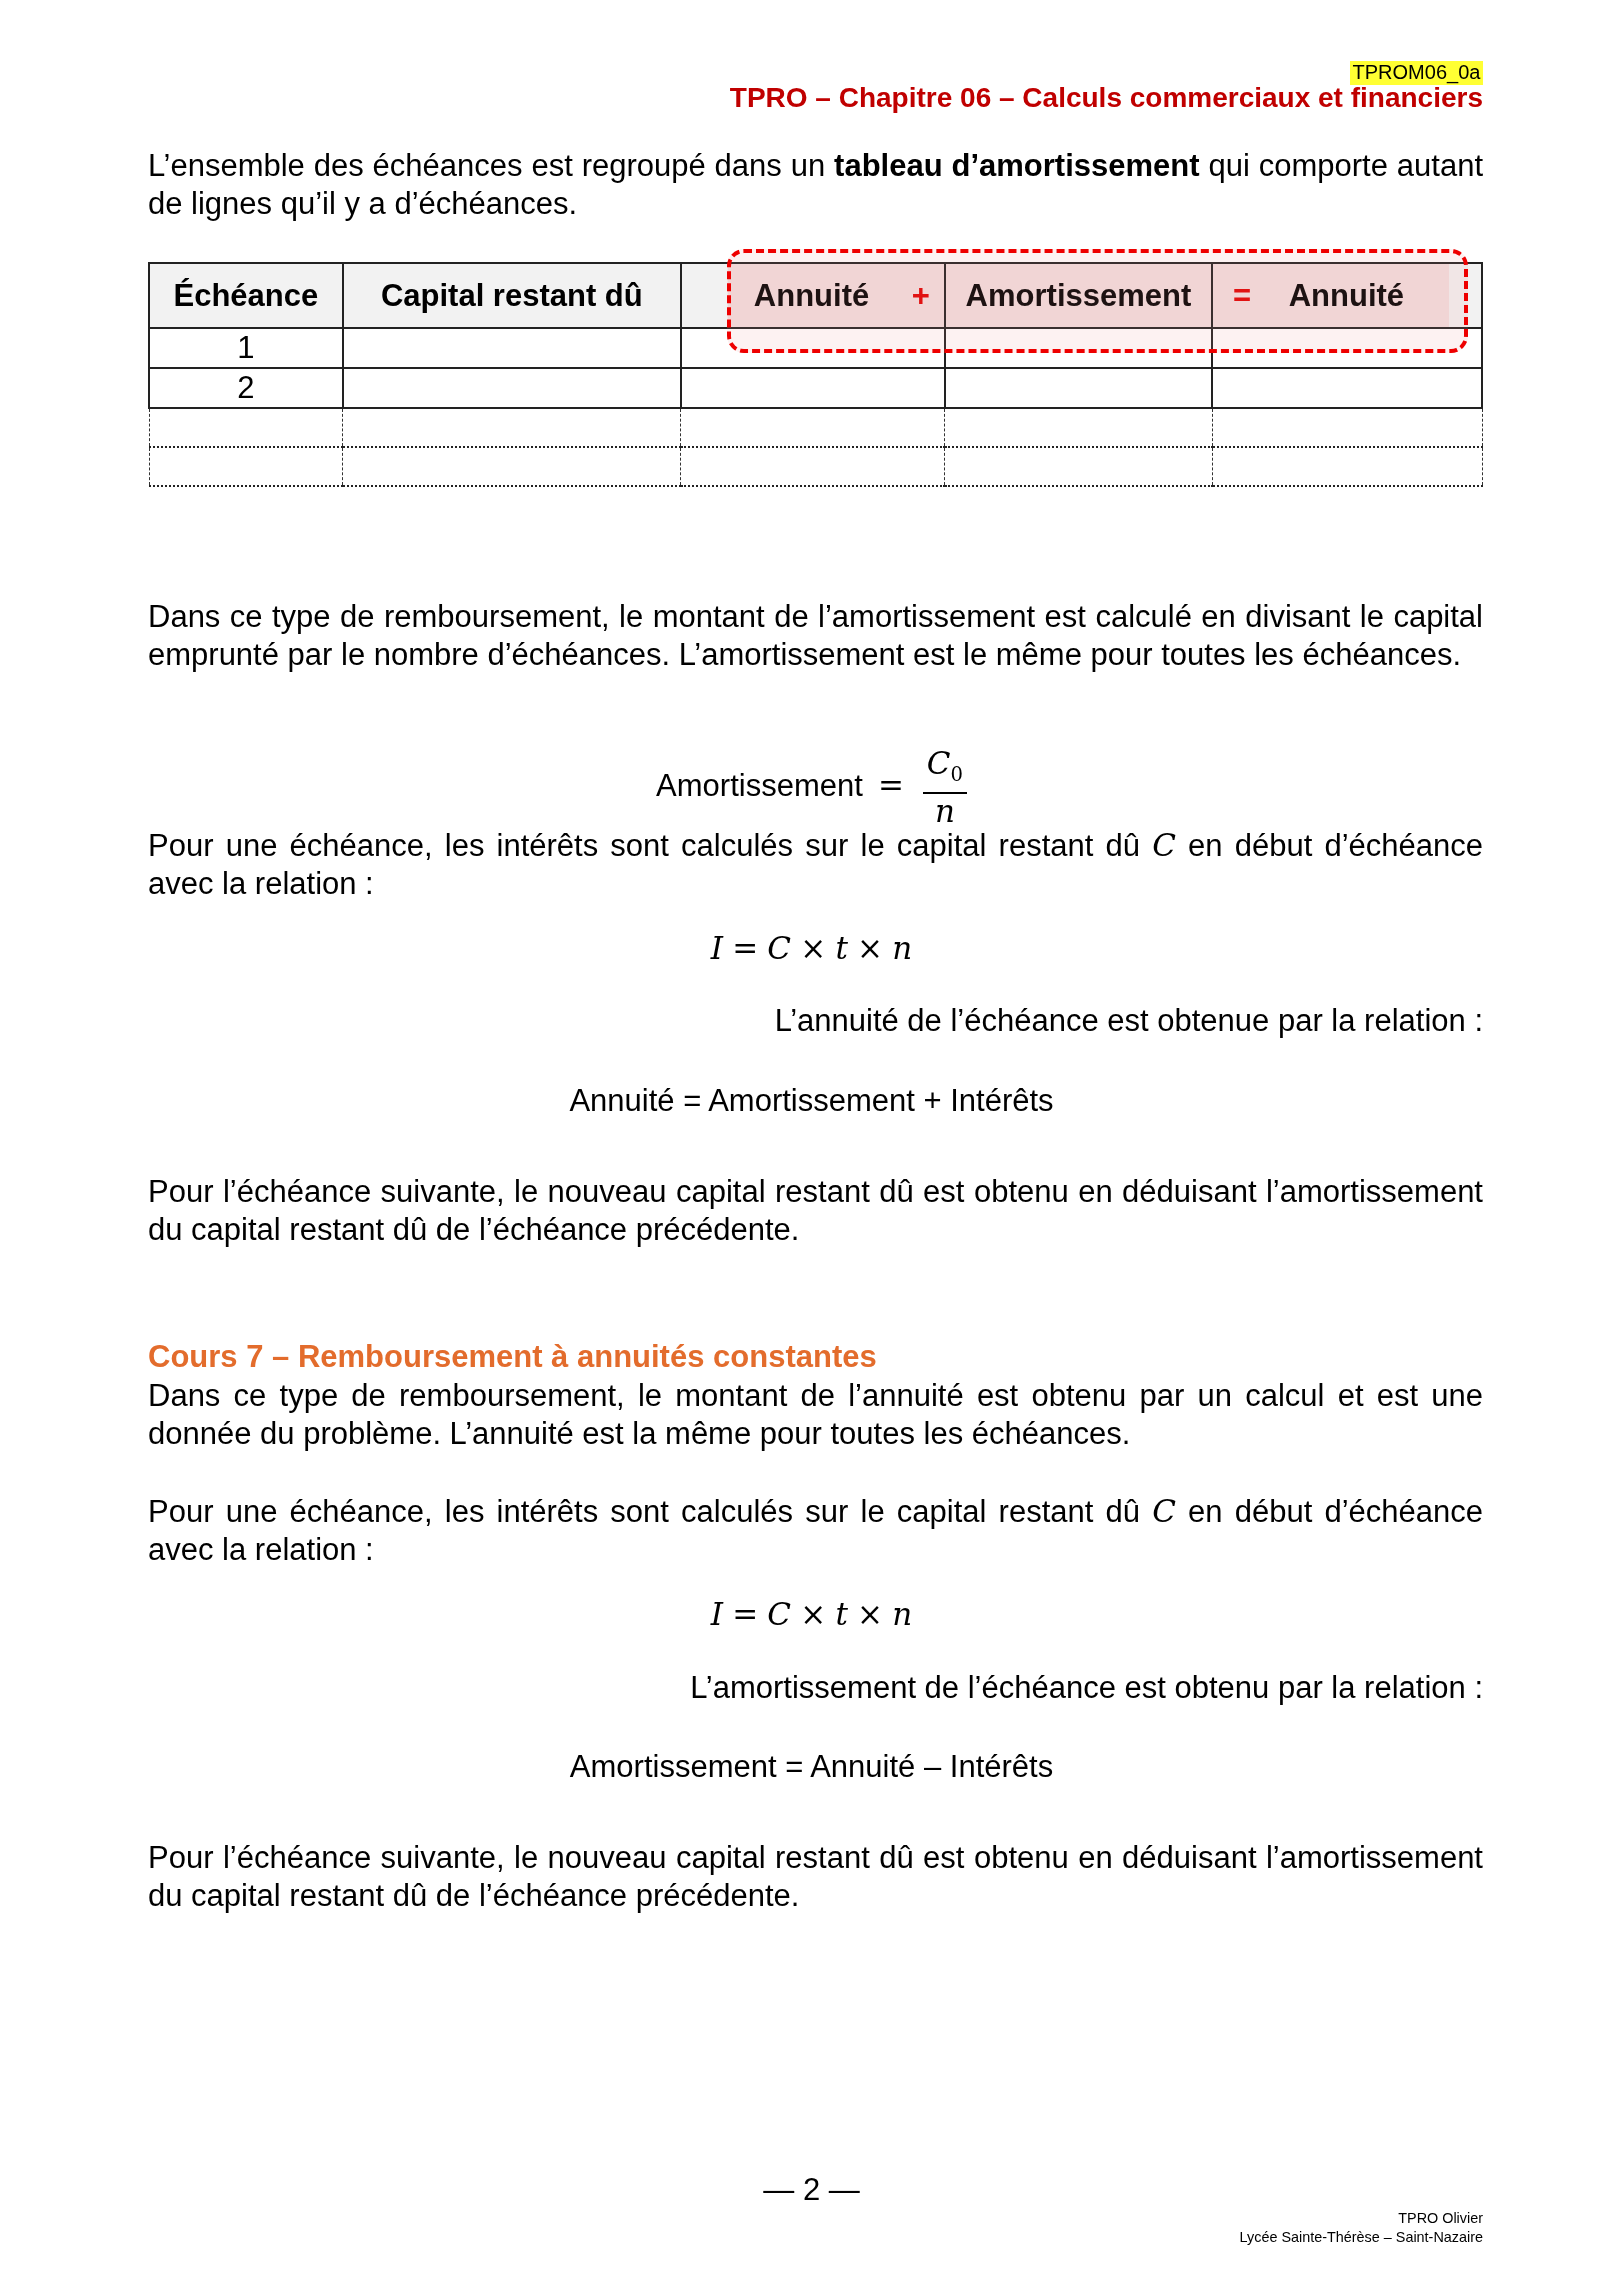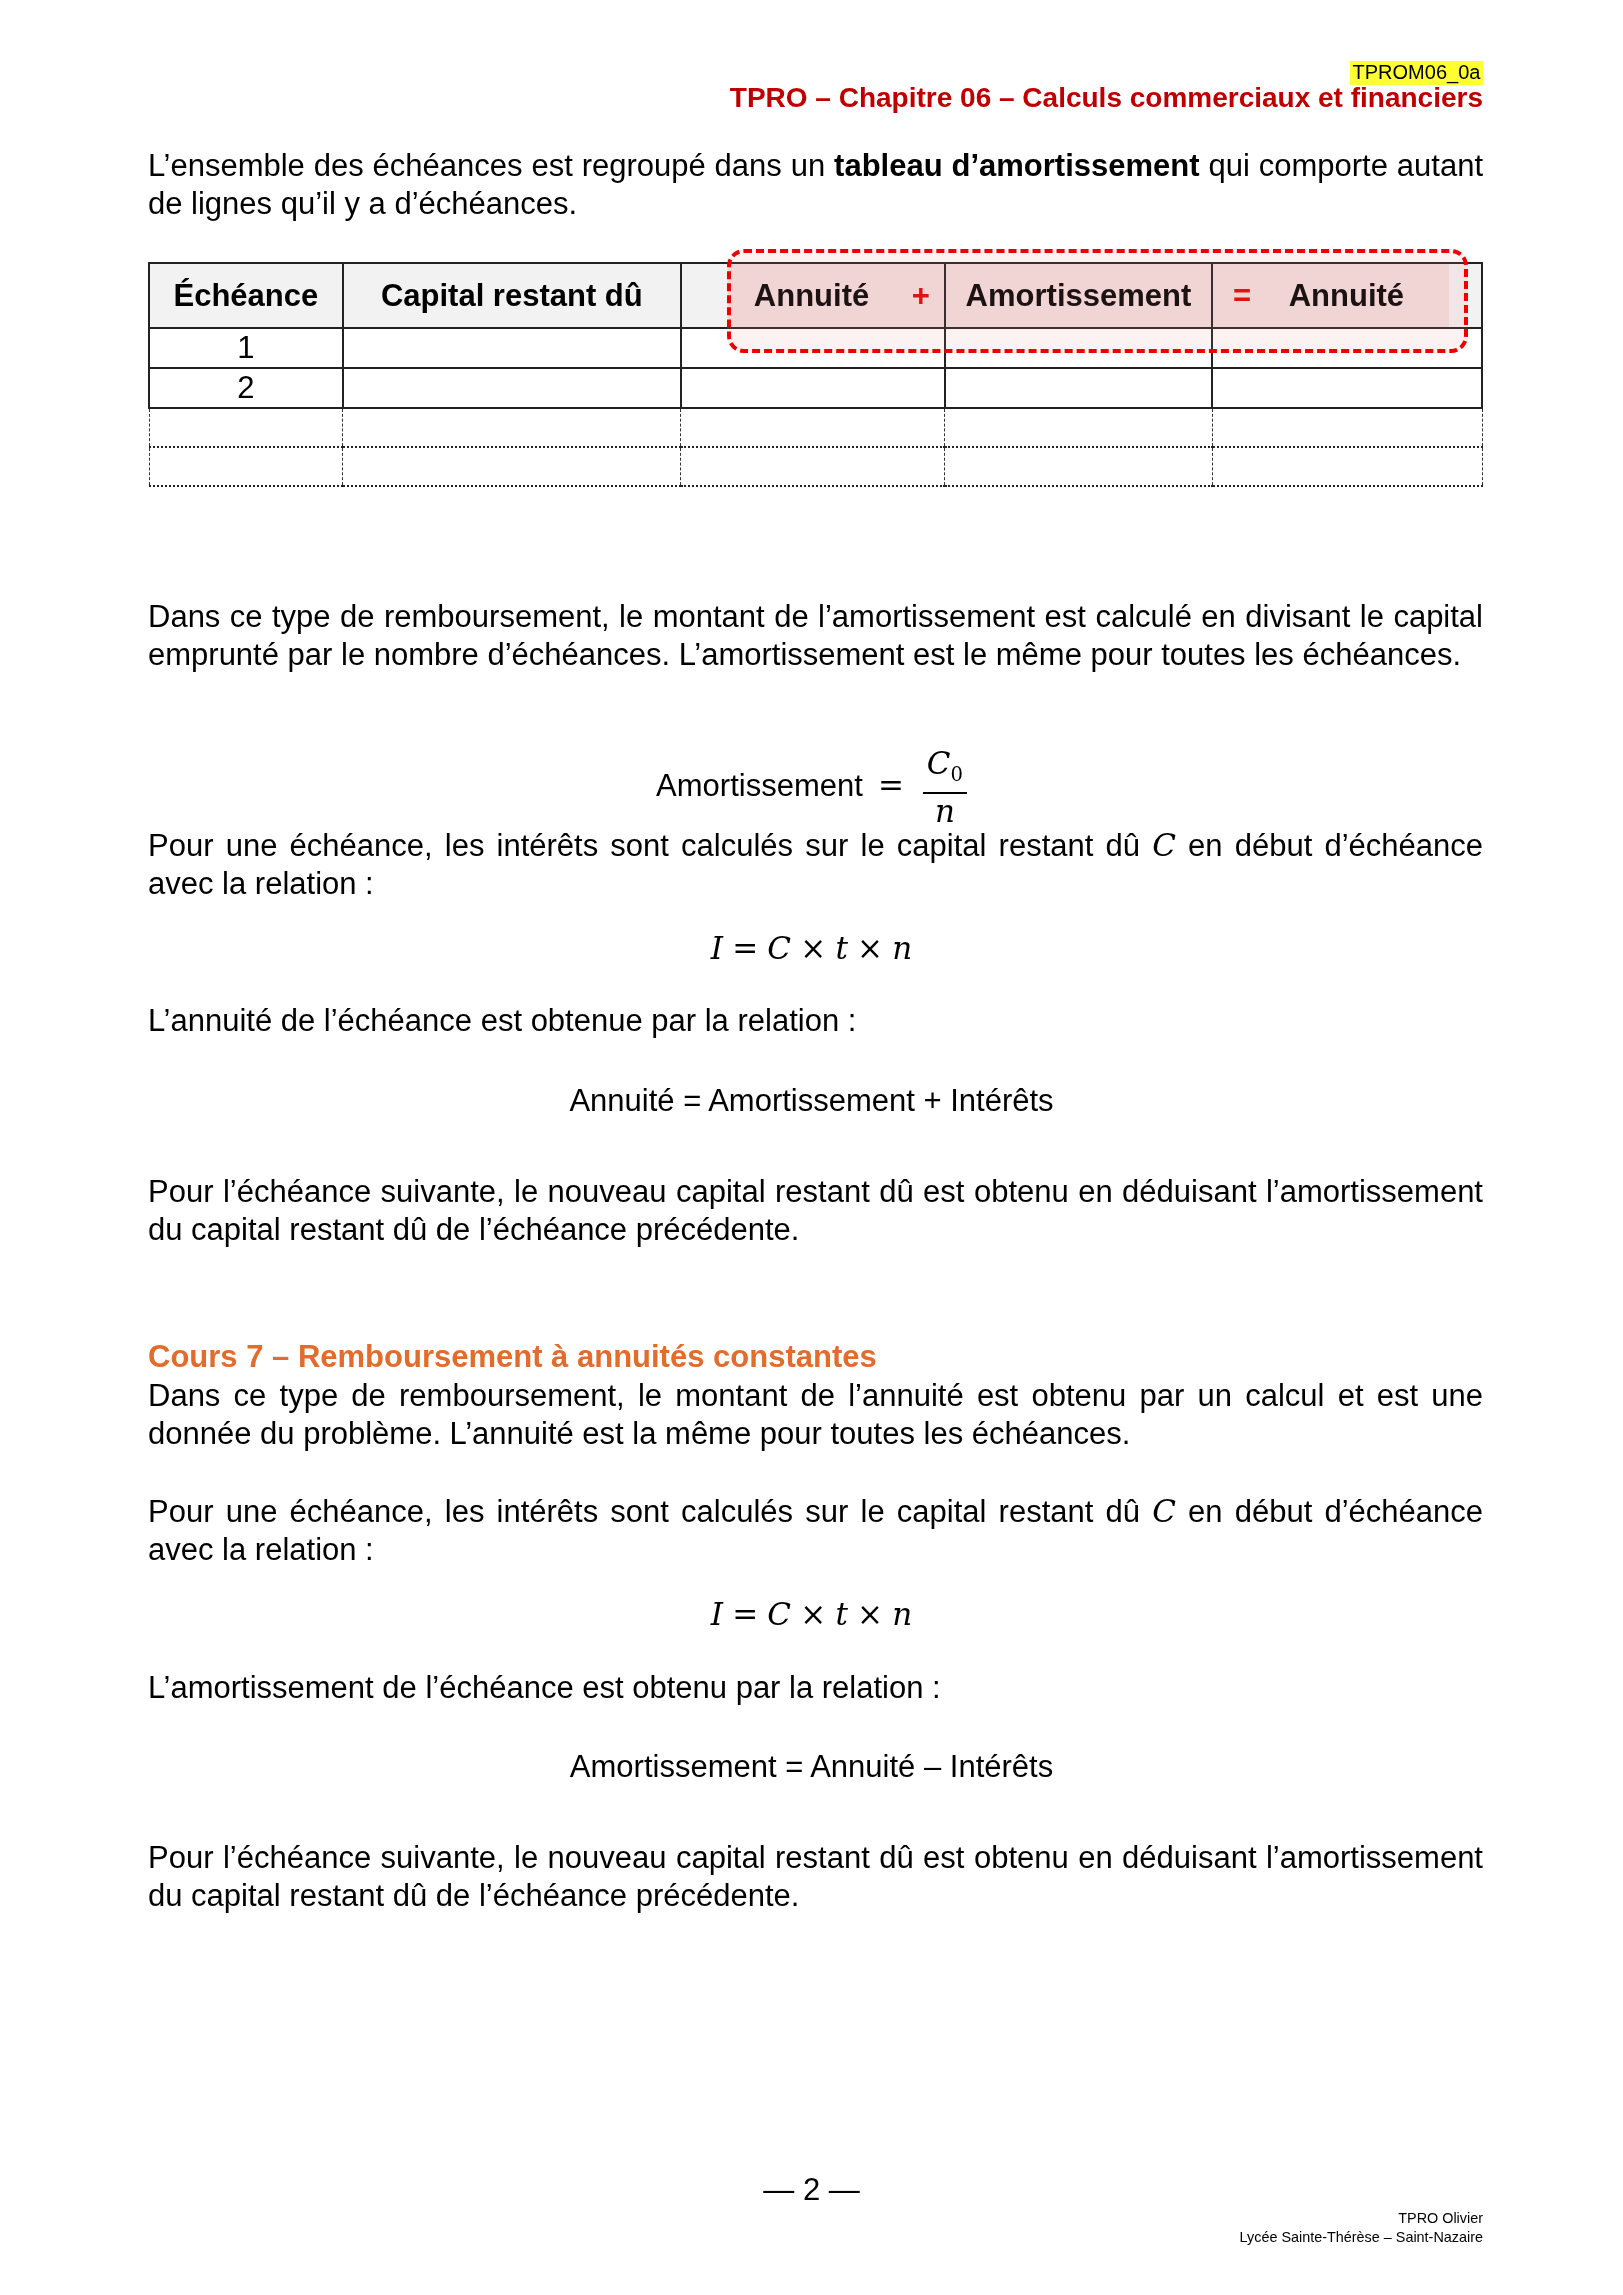--- a/index.html
+++ b/index.html
@@ -7,21 +7,21 @@
          font-family: "Liberation Sans", sans-serif; color: #000; }
   .page { position: absolute; left: 0; top: 0; width: 1623px; height: 2000px; }
 
   .hdr-code { position: absolute; right: 140px; top: 61px; font-size: 20px; line-height: 23.6px;
               background: #ffff33; padding: 0 2.6px; }
   .hdr-title { position: absolute; right: 140px; top: 86px; font-size: 28px; font-weight: bold;
                color: #c00000; line-height: 23.6px; }
 
   .para { position: absolute; left: 148px; width: 1335px; font-size: 31px; line-height: 38px;
           text-align: justify; }
-  .para.left { text-align: left; }
+  .para.left { text-align: right; }
 
   .h-orange { position: absolute; left: 148px; font-size: 31px; font-weight: bold; color: #e36c2c;
               line-height: 37px; }
 
   .center { position: absolute; left: 0; width: 1623px; text-align: center; font-size: 31px; line-height: 38px; }
 
   .math { font-family: "DejaVu Serif", serif; font-style: italic; }
   .math .op { font-style: normal; padding: 0 9.2px; }
 
   

